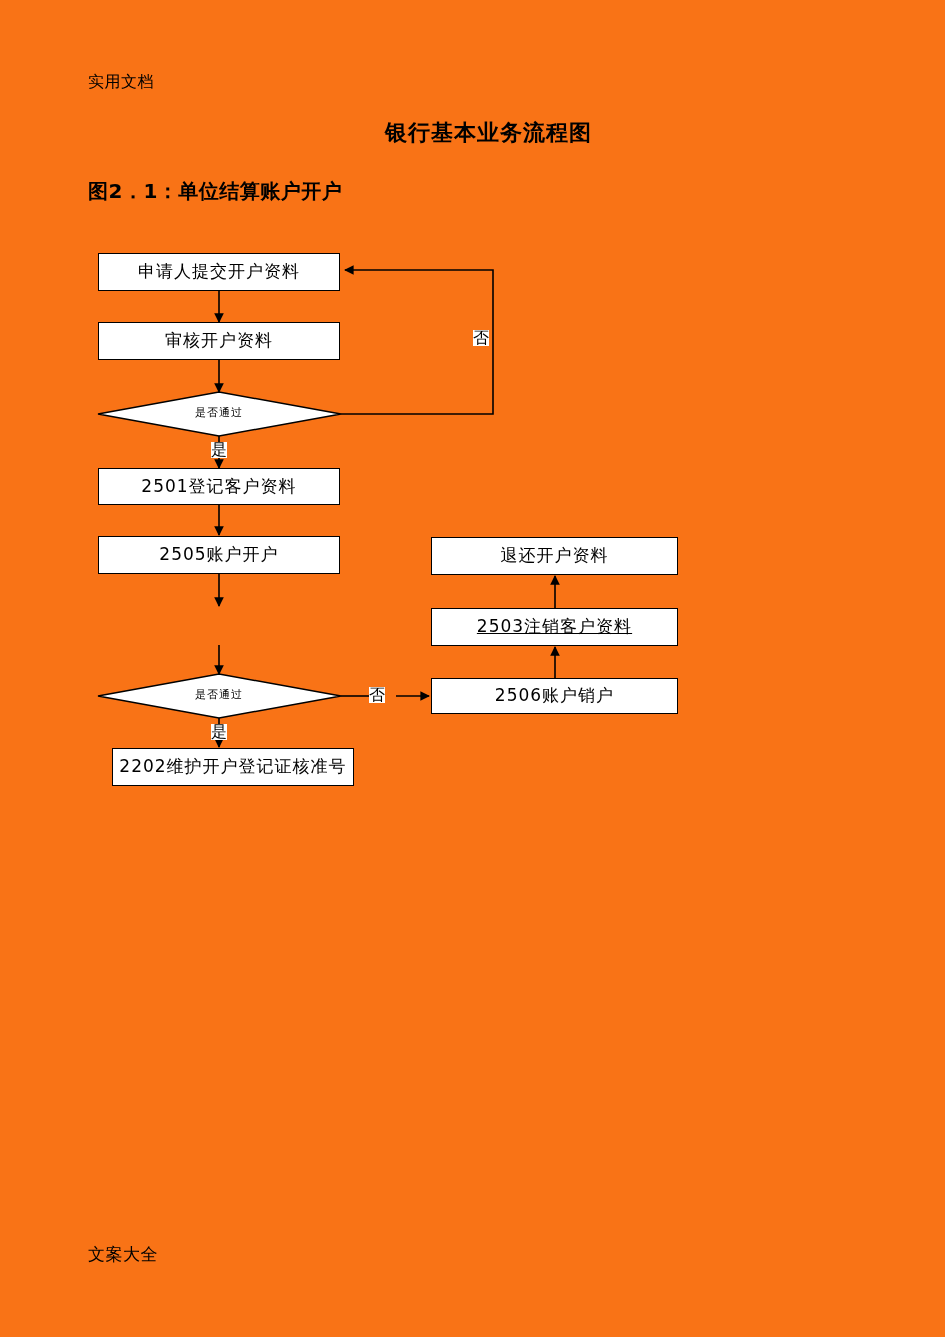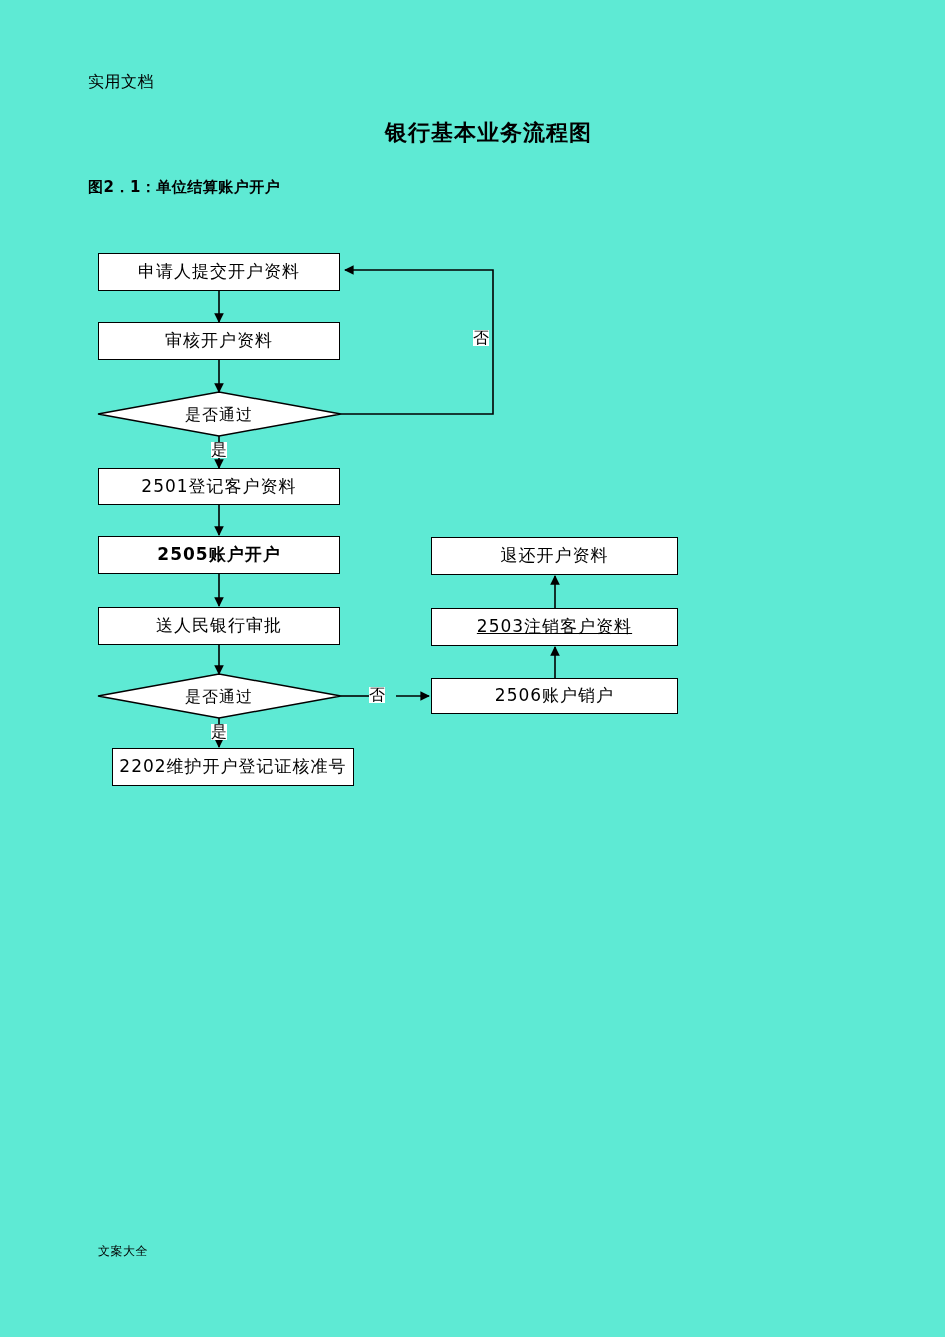--- a/index.html
+++ b/index.html
@@ -7,59 +7,58 @@
     padding: 0;
     background: #ffffff;
   }
   body {
     font-family: "DejaVu Sans", "Liberation Sans", sans-serif;
   }
   .page {
     position: relative;
     width: 945px;
     height: 1337px;
-    background: #5eead4;
+    background: #f97316;
     overflow: hidden;
   }
   .hdr-text {
     position: absolute;
     left: 88px;
     top: 72px;
     font-size: 16px;
     color: #000000;
     letter-spacing: 0.5px;
     white-space: nowrap;
   }
   .ftr-text {
     position: absolute;
     left: 88px;
     top: 1243px;
-    font-size: 12px;
+    font-size: 17px;
     color: #000000;
     letter-spacing: 0.5px;
     white-space: nowrap;
-    margin-left: 10px;
   }
   .doc-title {
     position: absolute;
     left: 0;
     top: 118px;
     width: 945px;
     text-align: center;
     font-size: 22px;
     font-weight: bold;
     color: #000000;
     letter-spacing: 1px;
     padding-left: 16px;
   }
   .doc-subtitle {
     position: absolute;
     left: 88px;
     top: 178px;
-    font-size: 15px;
+    font-size: 20px;
     font-weight: bold;
     color: #000000;
     letter-spacing: 0.5px;
     white-space: nowrap;
   }
 
   
   .flow {
     position: absolute;
     left: 0;
@@ -86,21 +85,21 @@
   .edge-label {
     position: absolute;
     font-size: 16px;
     color: #000000;
     background: #ffffff;
     line-height: 1;
     white-space: nowrap;
   }
   .diamond-label {
     position: absolute;
-    font-size: 16px;
+    font-size: 11px;
     color: #000000;
     letter-spacing: 1px;
     white-space: nowrap;
     text-align: center;
   }
   svg.wires {
     position: absolute;
     left: 0;
     top: 0;
     width: 945px;
@@ -155,23 +154,22 @@
 
       <polygon points="98,688 219,666 341,688 219,710" fill="#ffffff" stroke="#000000" stroke-width="1.4"></polygon>
     </svg>
 
     <div class="node" style="left:98px; top:245px; width:242px; height:38px;">申请人提交开户资料</div>
 
     <div class="node" style="left:98px; top:314px; width:242px; height:38px;">审核开户资料</div>
 
     <div class="node" style="left:98px; top:460px; width:242px; height:37px;">2501登记客户资料</div>
 
-    <div class="node" style="left:98px; top:528px; width:242px; height:38px;font-weight:bold;">2505账户开户</div>
+    <div class="node" style="left:98px; top:528px; width:242px; height:38px;">2505账户开户</div>
 
-    <div class="node" style="left:98px; top:599px; width:242px; height:38px;">送人民银行审批</div>
 
     <div class="node" style="left:112px; top:740px; width:242px; height:38px;">2202维护开户登记证核准号</div>
 
     <div class="node" style="left:431px; top:670px; width:247px; height:36px;">2506账户销户</div>
 
     <div class="node" style="left:431px; top:600px; width:247px; height:38px;text-decoration:underline;">2503注销客户资料</div>
 
     <div class="node" style="left:431px; top:529px; width:247px; height:38px;">退还开户资料</div>
 
     <div class="diamond-label" style="left:159px; top:397px; width:120px;">是否通过</div>

